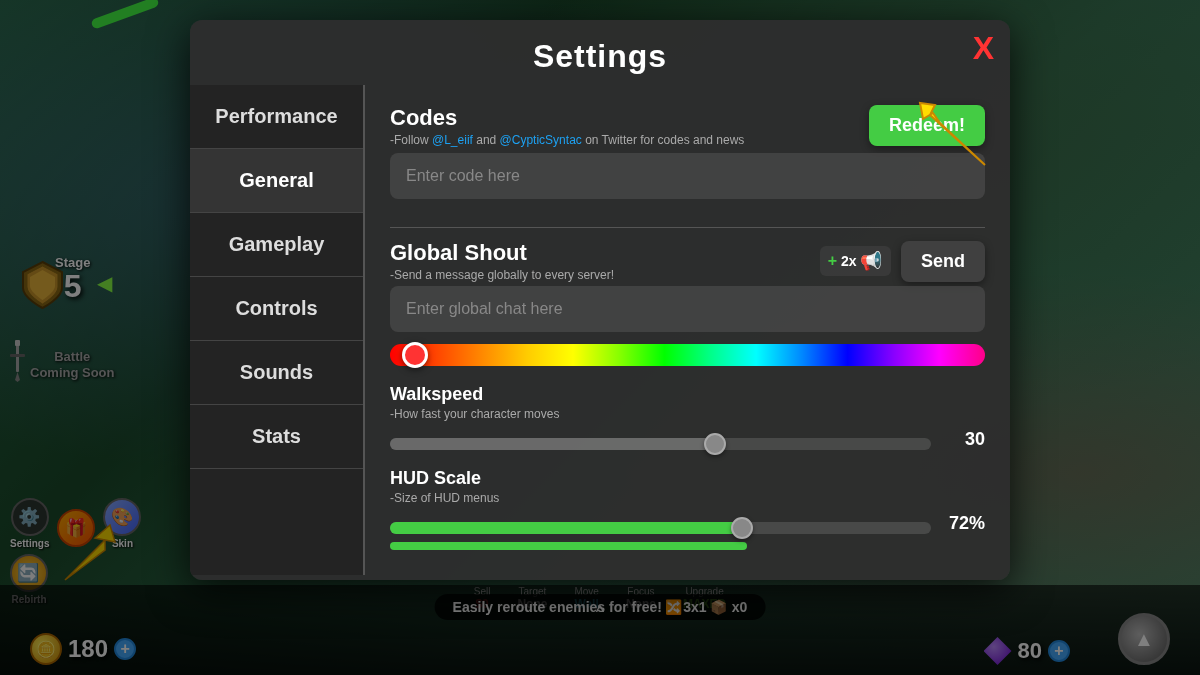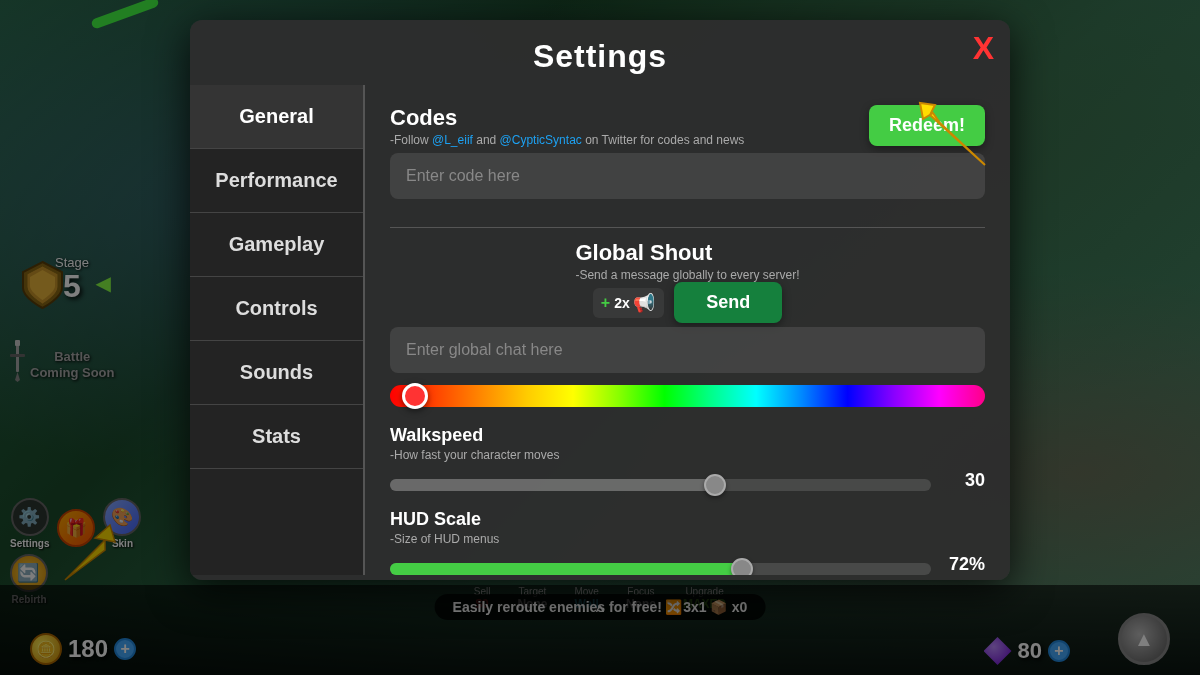--- a/index.html
+++ b/index.html
@@ -183,21 +183,21 @@
       top: 255px;
       left: 55px;
       display: flex;
       flex-direction: column;
       align-items: center;
       z-index: 10;
     }
     .stage-label {
       color: #fff;
       font-size: 13px;
-      font-weight: normal;
+      font-weight: bold;
       text-shadow: 1px 1px 3px #000;
     }
     .stage-num {
       color: #fff;
       font-size: 32px;
       font-weight: 900;
       text-shadow: 2px 2px 5px #000;
       line-height: 1;
     }
     .stage-arrow {
@@ -409,44 +409,43 @@
       margin-bottom: 16px;
     }
     .code-input::placeholder { color: #888; }
 
     
     .shout-header {
       display: flex;
       justify-content: space-between;
       align-items: center;
       margin-bottom: 4px;
-      flex-direction: column;
     }
     .multiplier-badge {
       display: flex;
       align-items: center;
       gap: 4px;
       background: rgba(60,60,60,0.8);
       border-radius: 6px;
       padding: 4px 8px;
       font-size: 14px;
       font-weight: bold;
       color: #fff;
     }
     .plus-small { color: #44cc44; font-size: 16px; }
     .megaphone { font-size: 18px; }
 
     .send-btn {
-      background: #15803d;
+      background: #404040;
       color: #fff;
       font-size: 18px;
       font-weight: 900;
       border: none;
       border-radius: 8px;
-      padding: 10px 32px;
+      padding: 10px 20px;
       cursor: pointer;
       box-shadow: 0 3px 8px rgba(0,0,0,0.4);
     }
 
     .chat-input {
       width: 100%;
       background: rgba(80,80,80,0.6);
       border: none;
       border-radius: 8px;
       padding: 14px 16px;
@@ -674,22 +673,22 @@
 
 <div class="modal-overlay">
   <div class="modal">
 
     <div class="modal-title">Settings</div>
     <div class="modal-close">X</div>
 
     <div class="modal-body">
 
       <div class="sidebar-nav">
+        <div class="nav-item">Performance</div>
         <div class="nav-item active">General</div>
-        <div class="nav-item">Performance</div>
         <div class="nav-item">Gameplay</div>
         <div class="nav-item">Controls</div>
         <div class="nav-item">Sounds</div>
         <div class="nav-item">Stats</div>
       </div>
 
       <div class="modal-content">
 
         
         <div class="section-header">

